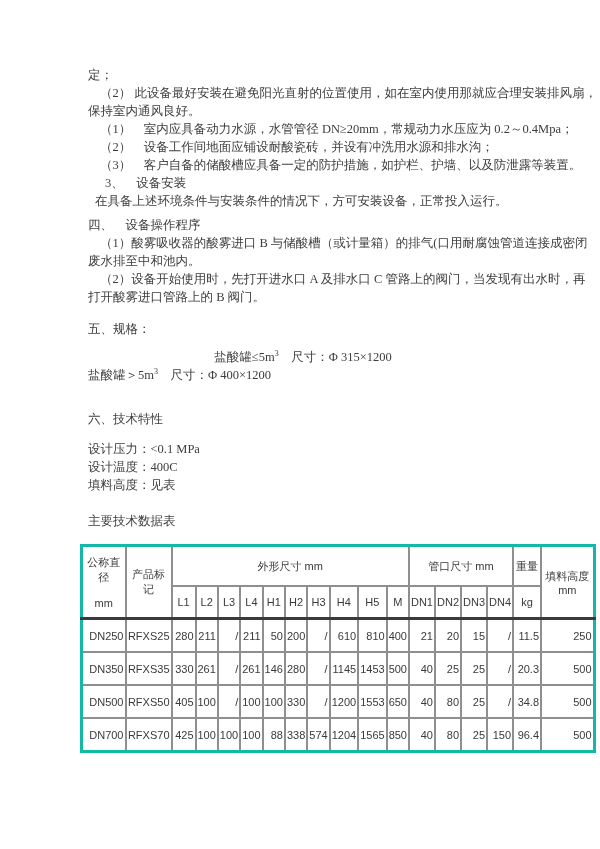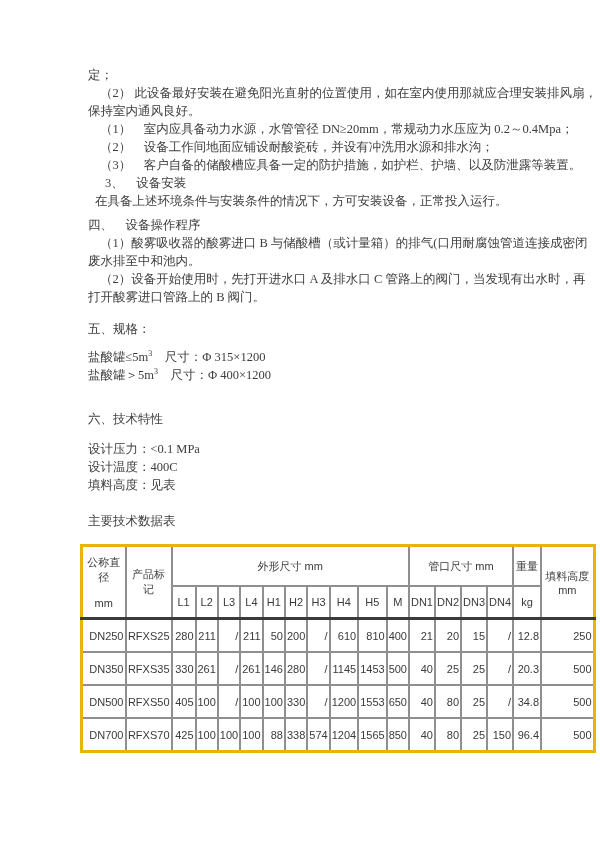--- a/index.html
+++ b/index.html
@@ -18,35 +18,35 @@
     padding: 66px 0 0 88px;
     width: 430px;
     font-size: 12.5px;
     line-height: 18px;
   }
   .line { margin: 0; white-space: nowrap; }
   .ind1 { padding-left: 12px; }
   .ind2 { padding-left: 17px; }
   .ind05 { padding-left: 7px; }
   .g6  { margin-top: 6px; }
-  .g10 { margin-top: 10px; }
+  .g10 { margin-top: 10px; text-align: center; }
   .g12 { margin-top: 12px; }
   .g14 { margin-top: 14px; }
   .g18 { margin-top: 18px; }
   .g26 { margin-top: 26px; }
   sup { font-size: 8px; line-height: 0; }
 
   table.tech {
     margin: 14px 0 0 80px;
     border-collapse: collapse;
     table-layout: fixed;
     font-size: 11px;
     color: #3a3a3a;
     text-align: center;
-    border: 3px solid #eab308;
+    border: 3px solid #14b8a6;
     font-family: "Liberation Sans", "DejaVu Sans", sans-serif;
   }
   table.tech td {
     border: 2px solid #8f8f8f;
     padding: 0 1px;
     overflow: hidden;
   }
   table.tech thead { border-bottom: 3px solid #3a3a3a; }
   table.tech tbody tr { border-top: 2px solid #6e6e6e; text-align: right; }
   tr.grouphead td { height: 38px; }
@@ -143,21 +143,21 @@
         <td>50</td>
         <td>200</td>
         <td>/</td>
         <td>610</td>
         <td>810</td>
         <td>400</td>
         <td>21</td>
         <td>20</td>
         <td>15</td>
         <td>/</td>
-        <td>12.8</td>
+        <td>11.5</td>
         <td>250</td>
       </tr>
       <tr>
         <td>DN350</td>
         <td>RFXS35</td>
         <td>330</td>
         <td>261</td>
         <td>/</td>
         <td>261</td>
         <td>146</td>

